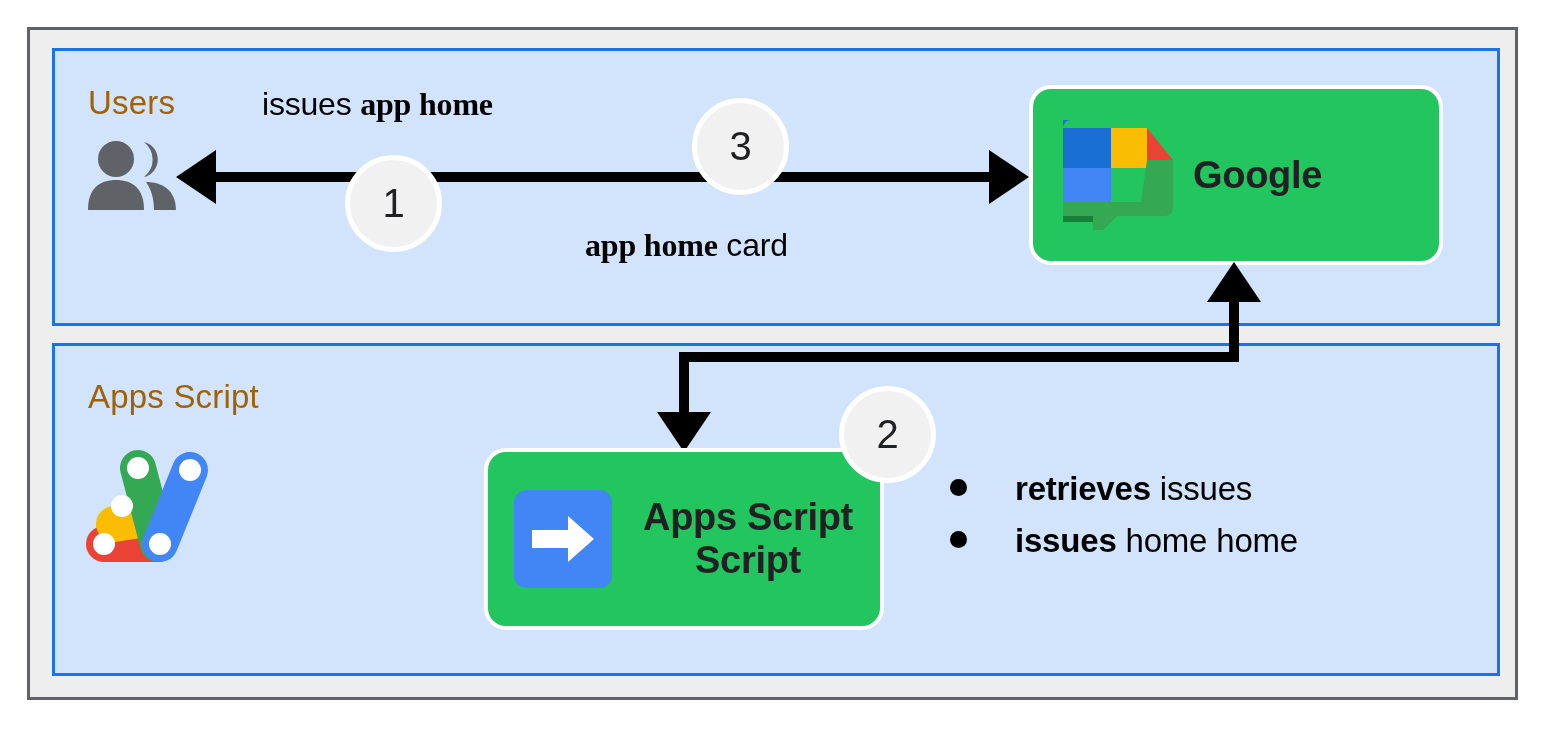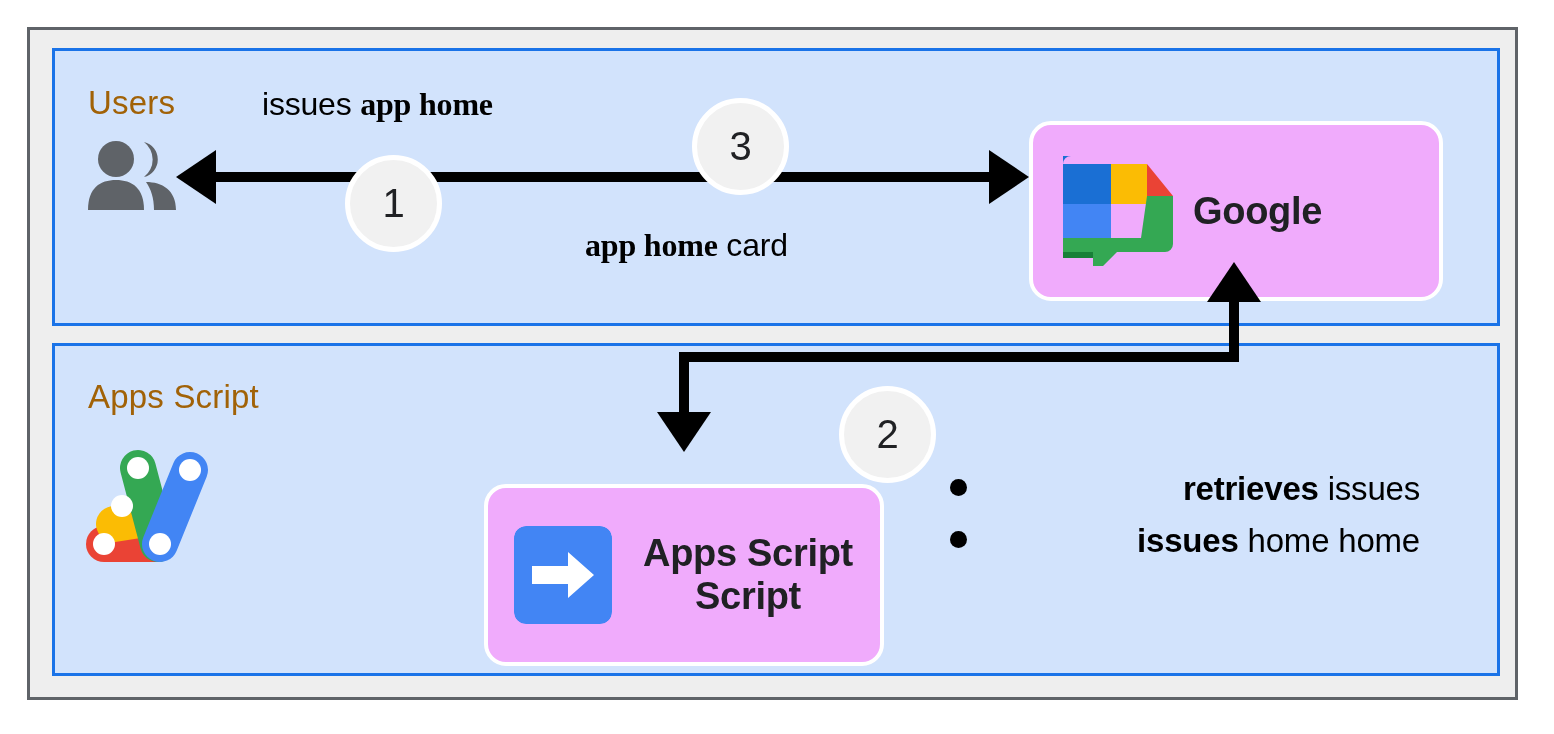--- a/index.html
+++ b/index.html
@@ -17,23 +17,23 @@
          box-sizing:border-box;}
   #panel-users{left:52px;top:48px;width:1448px;height:278px;}
   #panel-appsscript{left:52px;top:343px;width:1448px;height:333px;}
 
   .panel-label{position:absolute;font-size:33px;color:#a16207;
                font-weight:400;letter-spacing:.2px;white-space:nowrap;}
   #label-users{left:88px;top:84px;}
   #label-appsscript{left:88px;top:378px;}
 
   
-  .card{position:absolute;background:#f0abfc;border-radius:22px;
+  .card{position:absolute;background:#22c55e;border-radius:22px;
         border:4px solid #ffffff;box-sizing:border-box;
-        display:flex;align-items:center;margin-top:36px;}
+        display:flex;align-items:center;}
   #card-google-chat{left:1029px;top:85px;width:414px;height:180px;
                     padding-left:22px;gap:20px;}
   #card-apps-script-project{left:484px;top:448px;width:400px;height:182px;
                     padding-left:26px;gap:22px;}
 
   .card-title{font-size:38px;font-weight:700;color:#202124;line-height:1.12;
               letter-spacing:-.3px;}
   #card-apps-script-project .card-title{text-align:center;flex:1;
               margin-right:18px;}
 
@@ -80,21 +80,21 @@
   
   .flow-label{position:absolute;font-size:32px;color:#000;white-space:nowrap;
               letter-spacing:-.2px;}
   .flow-label b{font-weight:700;font-family:Liberation Serif, serif;}
   #flow-access{left:262px;top:86px;}
   #flow-card{left:585px;top:227px;}
 
   
   #bullet-list{position:absolute;left:950px;top:470px;width:470px;}
   .bullet-row{display:flex;align-items:baseline;gap:48px;
-              font-size:33px;color:#000;margin-bottom:14px;letter-spacing:-.2px;justify-content:space-between;}
+              font-size:33px;color:#000;margin-bottom:14px;letter-spacing:-.2px;}
   .bullet-dot{width:17px;height:17px;border-radius:50%;background:#000;
               flex:0 0 auto;position:relative;top:-4px;}
   .bullet-row b{font-weight:700;}
 </style>
 </head>
 <body>
 
 <div id="stage">
 
   <div class="outer-frame"></div>

